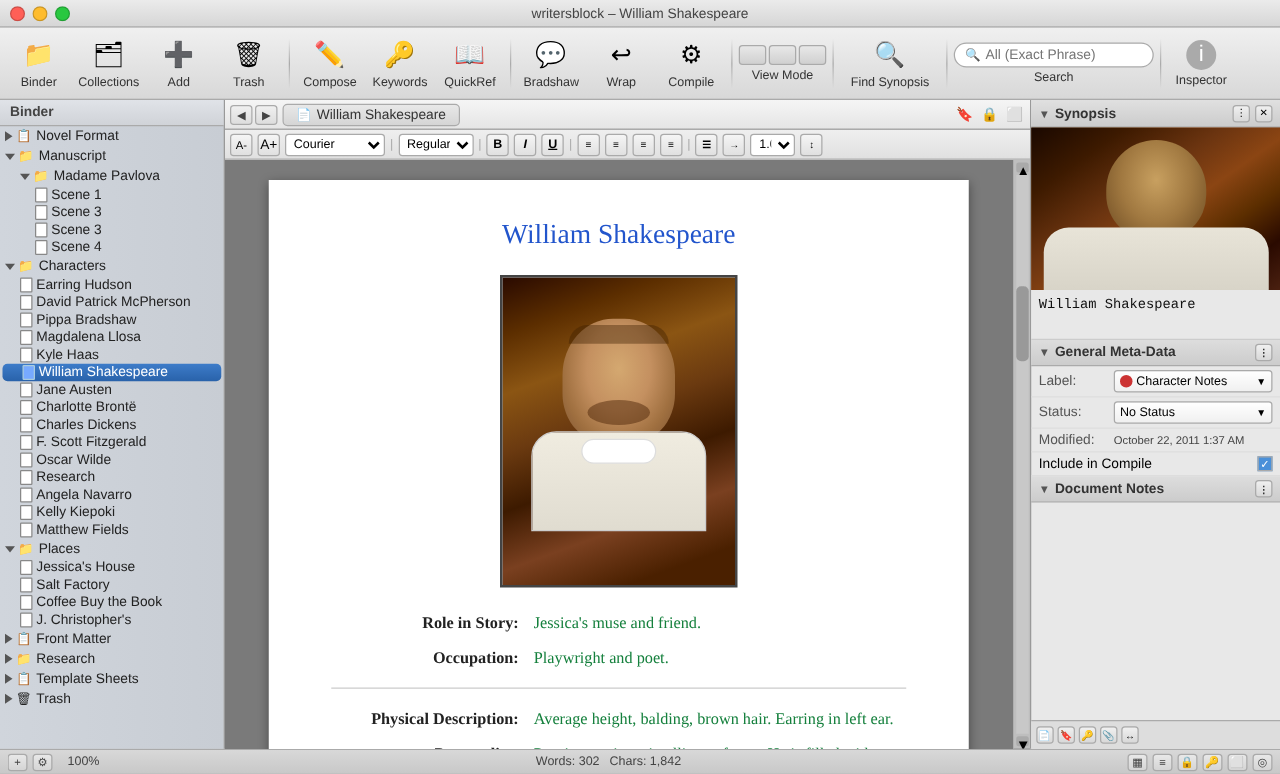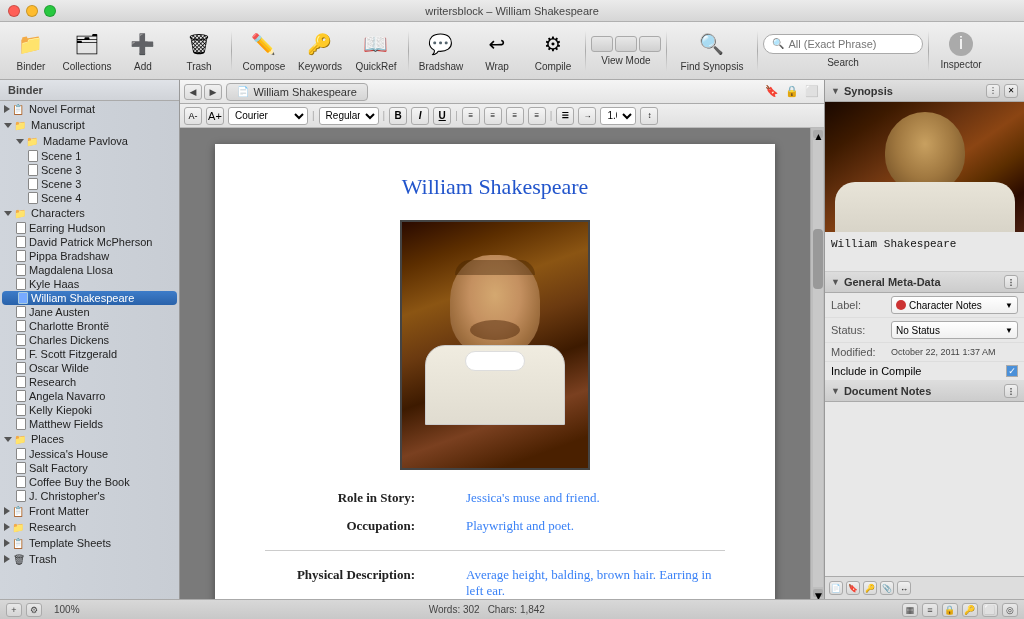--- a/index.html
+++ b/index.html
@@ -293,21 +293,21 @@
       font-family: 'Times New Roman', serif;
       font-size: 13px;
     }
     .doc-field-label {
       font-weight: bold;
       min-width: 150px;
       text-align: right;
       margin-right: 12px;
       color: #222;
     }
-    .doc-field-value { color: #3b82f6; margin-left: 39px; }
+    .doc-field-value { color: #15803d; }
 
     
     .synopsis-panel {
       width: 200px;
       background: #e8e8e8;
       border-left: 1px solid #999;
       display: flex;
       flex-direction: column;
       flex-shrink: 0;
     }

